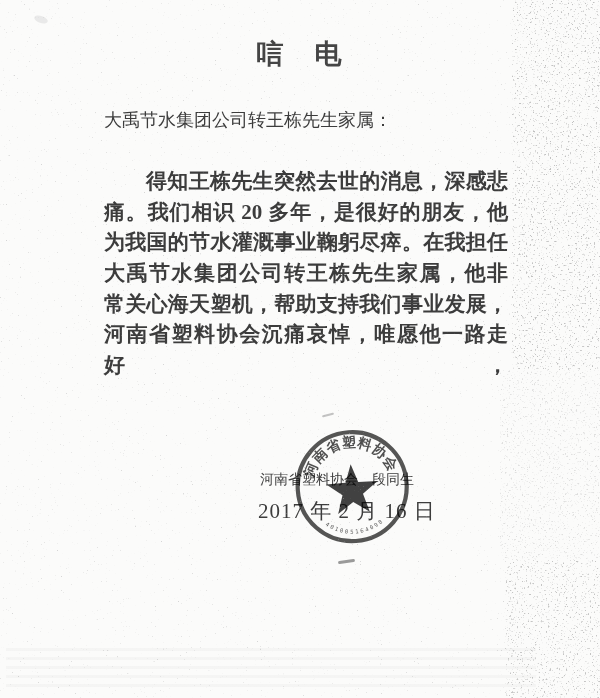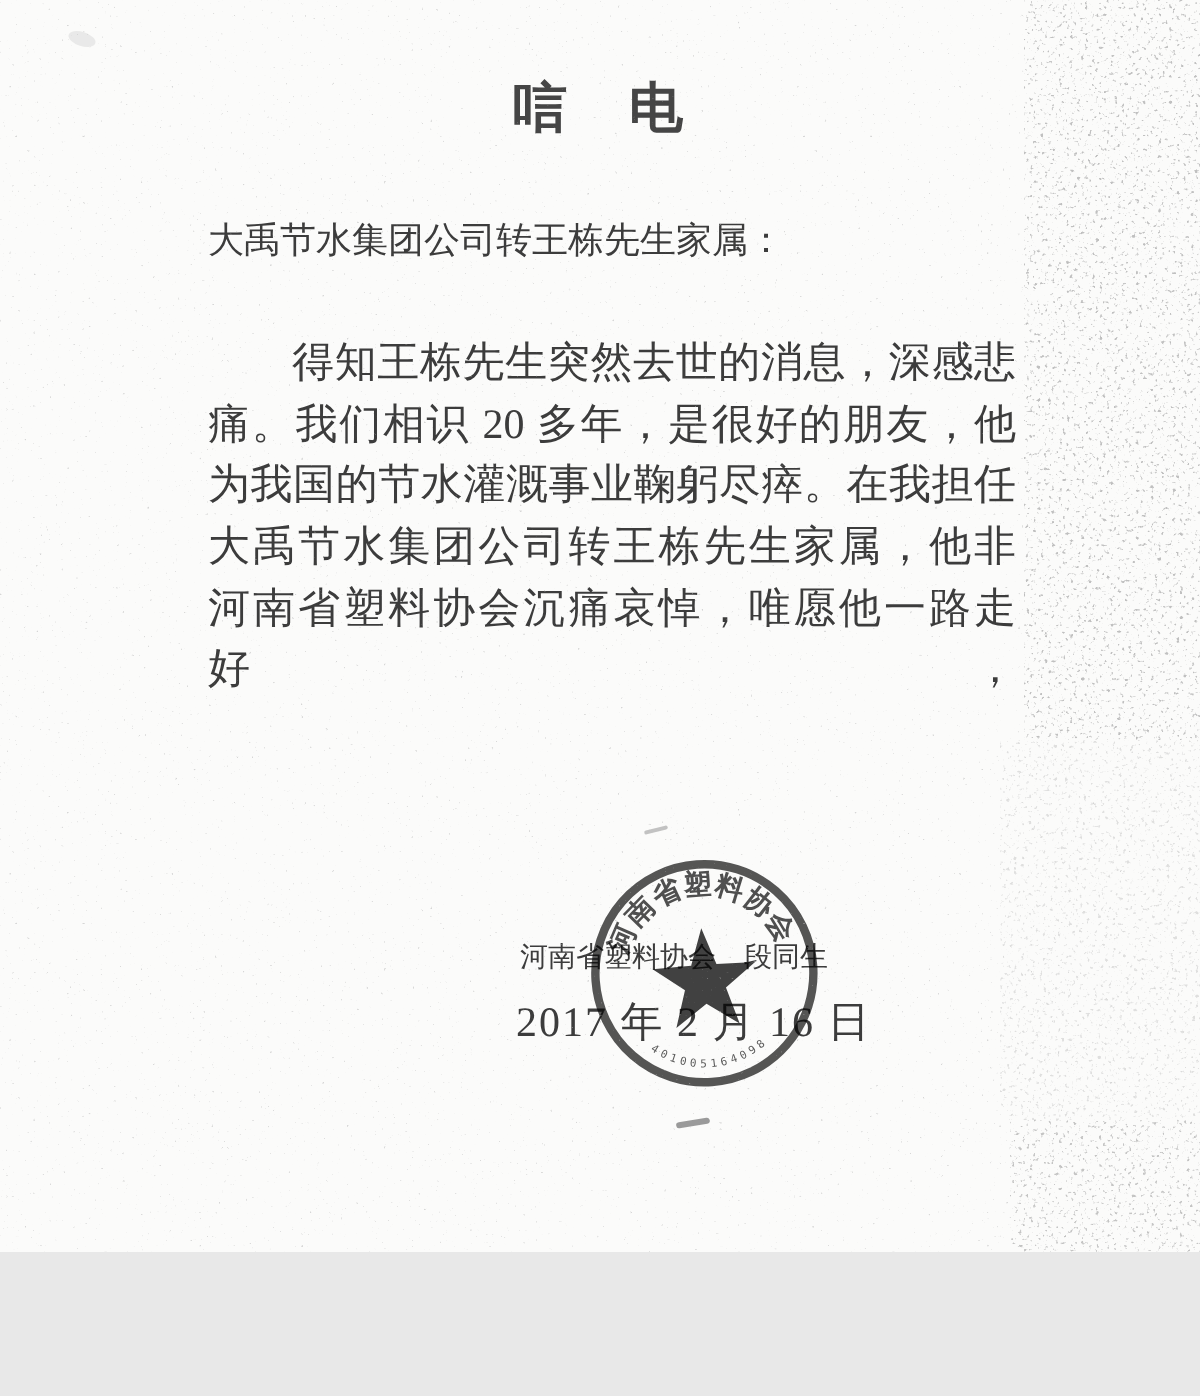--- a/index.html
+++ b/index.html
@@ -1,18 +1,18 @@
 <!DOCTYPE html>
 <html><head>
 <meta charset="utf-8">
 <style>
   html,body{margin:0;padding:0;background:#e8e8e8;}
   .page{
     position:relative;
-    width:600px;height:626px;
+    width:600px;height:698px;
     background:#fbfbfa;
     overflow:hidden;
     font-family:"Liberation Serif","DejaVu Serif",serif;
     color:#3f3f3f;
   }
   .title{
     position:absolute;left:0;top:36px;width:600px;margin:0;
     text-align:center;
     font-size:27px;font-weight:700;color:#454545;
     letter-spacing:2px;
@@ -26,20 +26,21 @@
     font-size:21px;color:#3c3c3c;
   }
   .body-line{
     height:30.7px;line-height:30.7px;
     text-align:justify;
     white-space:nowrap;
   }
   .body-line.justified{
     text-align-last:justify;
     white-space:normal;
+    font-weight:bold;
   }
   .body-line.indent{text-indent:2em;}
   .signature{
     position:absolute;left:260px;top:466px;
     font-size:14px;line-height:28px;color:#3c3c3c;
     white-space:nowrap;
   }
   .dateline{
     position:absolute;left:258px;top:497px;
     font-size:21px;line-height:28px;color:#3c3c3c;
@@ -87,20 +88,21 @@
 
   <h1 class="title">唁　电</h1>
 
   <div class="salutation">大禹节水集团公司转王栋先生家属：</div>
 
   <div class="body-block">
     <div class="body-line justified indent">得知王栋先生突然去世的消息，深感悲</div>
     <div class="body-line justified">痛。我们相识 20 多年，是很好的朋友，他</div>
     <div class="body-line justified">为我国的节水灌溉事业鞠躬尽瘁。在我担任</div>
     <div class="body-line justified">大禹节水集团公司转王栋先生家属，他非</div>
+    <div class="body-line justified">常关心海天塑机，帮助支持我们事业发展，</div>
     <div class="body-line justified">河南省塑料协会沉痛哀悼，唯愿他一路走好，</div>
   </div>
 
   <div class="mini-mark"></div>
 
   <div class="signature">河南省塑料协会　段同生</div>
 
   <div class="dateline">2017 年 2 月 16 日</div>
 
   <svg class="stamp" viewBox="0 0 130 126">

